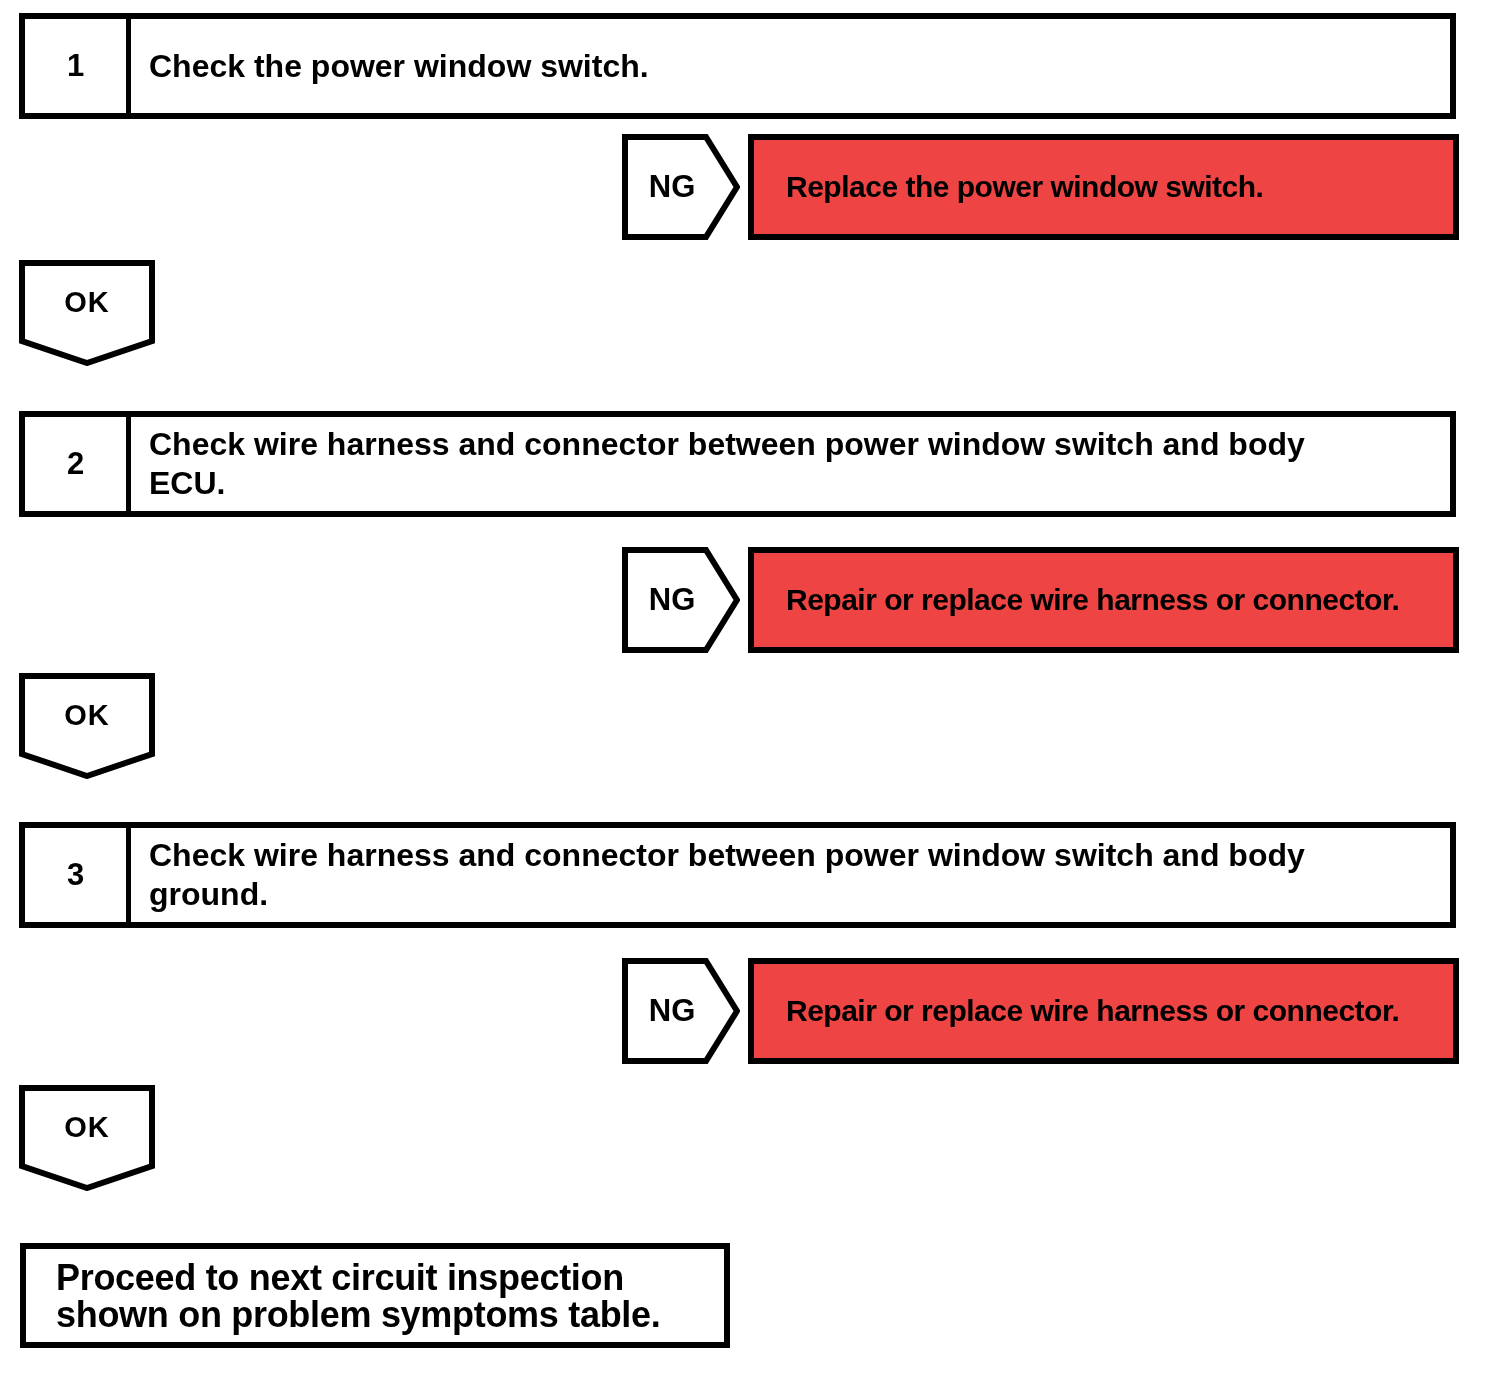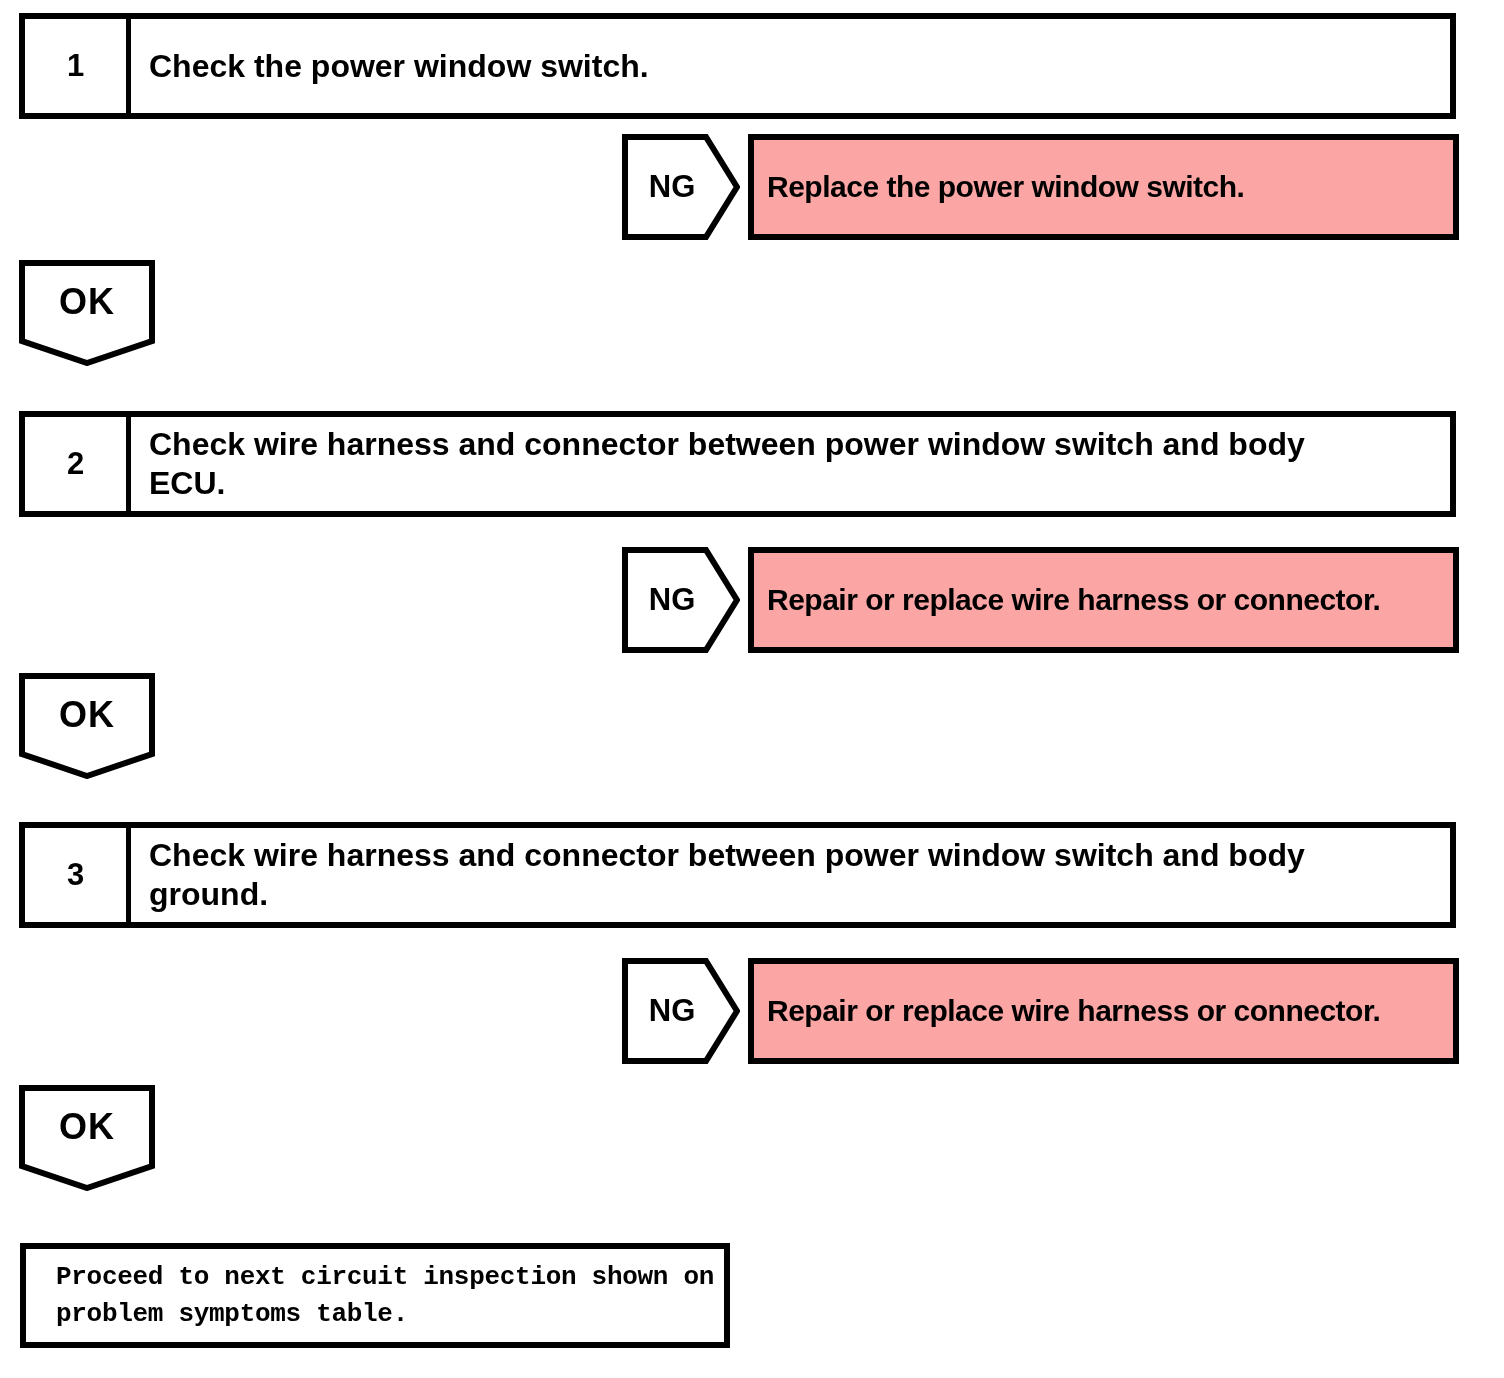--- a/index.html
+++ b/index.html
@@ -65,24 +65,24 @@
     font-size: 31px;
   }
 
   
   .result-box {
     position: absolute;
     left: 748px;
     width: 711px;
     height: 106px;
     border: 6px solid #000000;
-    background: #fca5a5;
-    display: flex;
-    align-items: center;
-    padding-left: 13px;
+    background: #ef4444;
+    display: flex;
+    align-items: center;
+    padding-left: 32px;
     font-size: 30px;
     letter-spacing: -0.5px;
     white-space: nowrap;
   }
 
   
   .ok-arrow {
     position: absolute;
     left: 19px;
     width: 136px;
@@ -91,40 +91,39 @@
   .ok-arrow svg { position: absolute; left: 0; top: 0; }
   .ok-arrow .shape-label {
     position: absolute;
     left: 0;
     top: 6px;
     width: 136px;
     height: 72px;
     display: flex;
     align-items: center;
     justify-content: center;
-    font-size: 36px;
+    font-size: 29px;
     letter-spacing: 1px;
   }
 
   
   .terminal-box {
     position: absolute;
     left: 20px;
     top: 1243px;
     width: 710px;
     height: 105px;
     border: 6px solid #000000;
     background: #ffffff;
     display: flex;
     align-items: flex-start;
     padding: 10px 6px 0 30px;
-    font-size: 26px;
+    font-size: 36px;
     line-height: 37px;
     letter-spacing: -0.3px;
-    font-family: Liberation Mono, monospace;
   }
 </style>
 </head>
 <body>
 
 <div class="page">
 
   <div class="step-box" style="top:13px">
     <div class="step-num">1</div>
     <div class="step-text">

